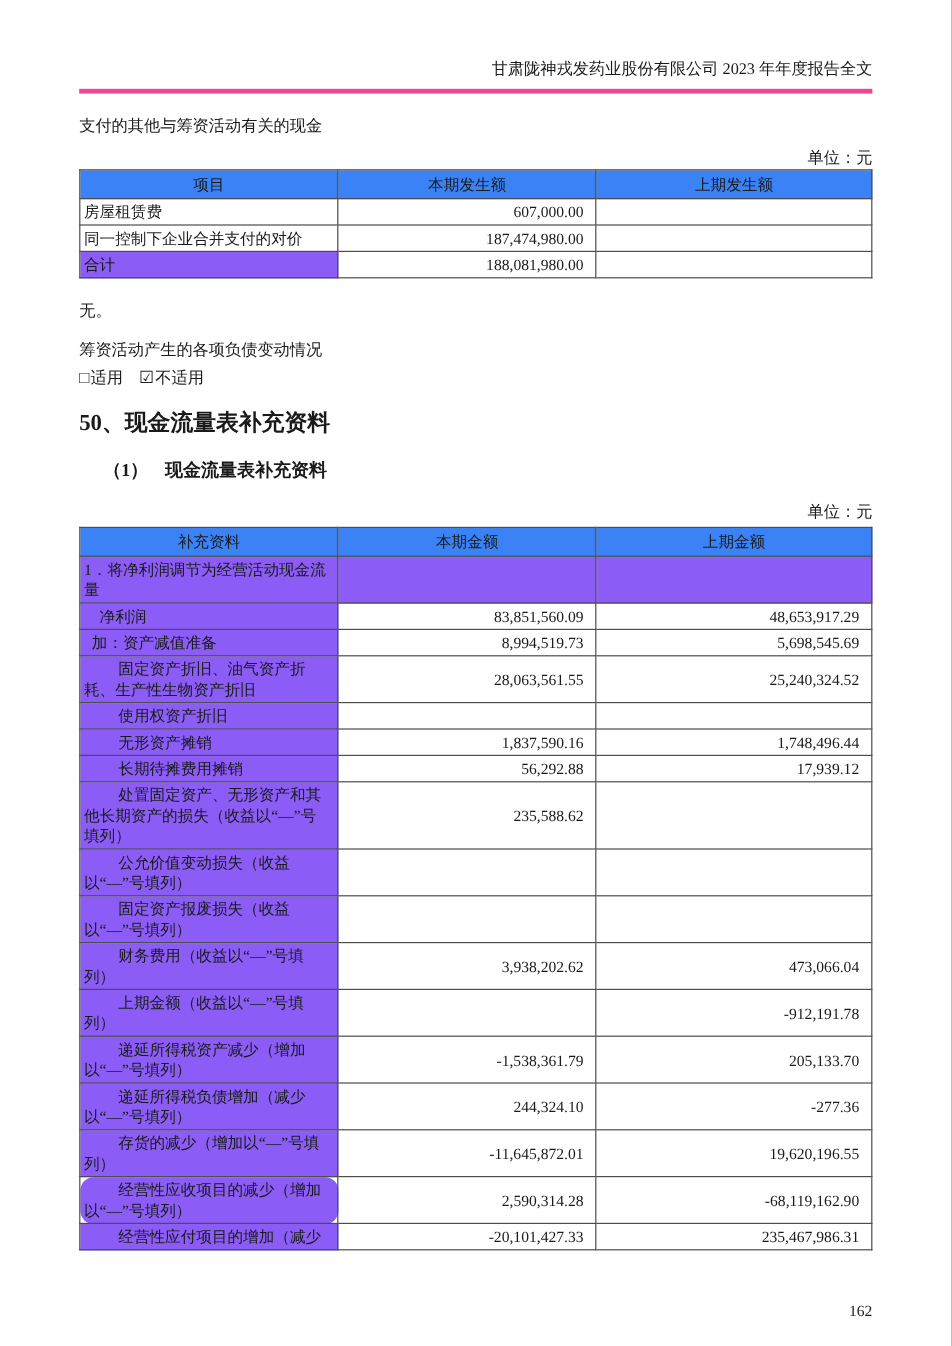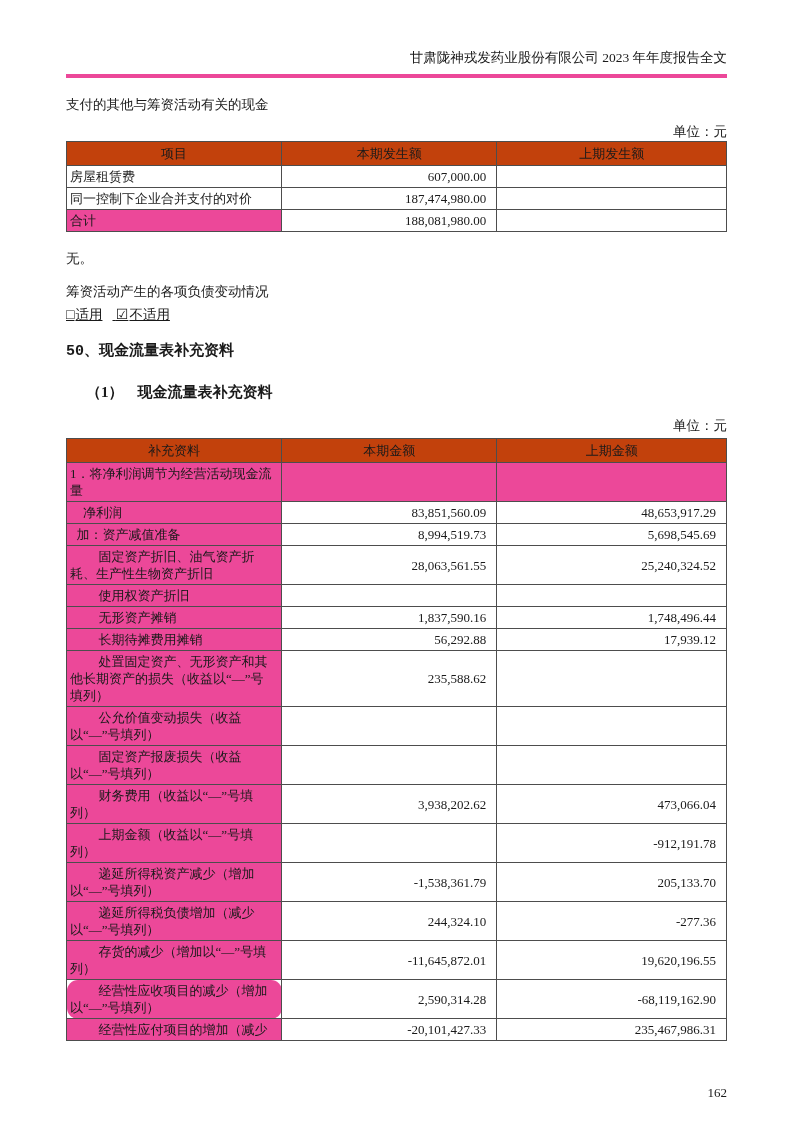--- a/index.html
+++ b/index.html
@@ -12,40 +12,40 @@
     margin:0 66px; padding-top:50px; padding-bottom:9px;
     border-bottom:4px solid #ec4899; text-align:right;
     font-size:13.5px; line-height:15px;
   }
   .content{ margin:0 66px; }
   .body-text{ font-size:13.5px; line-height:15px; }
   .mt19{ margin-top:19px; } .mt13{ margin-top:13px; } .mt12{ margin-top:12px; }
   .mt18{ margin-top:18px; } .mt8{ margin-top:8px; } .mt21{ margin-top:21px; }
   .mt24{ margin-top:24px; } .mt5{ margin-top:5px; }
   .unit-line{ font-size:13.5px; line-height:14px; text-align:right; }
-  .checkbox-line{ font-size:13.5px; line-height:15px;text-decoration:underline; }
+  .checkbox-line{ font-size:13.5px; line-height:15px; }
   .checkbox-line .option{ margin-right:10px; cursor:default; }
   .checkbox-line .box{ font-size:14px; margin-right:1px; }
-  h2.sec{ font-size:15px; line-height:17px; font-weight:bold;font-family:Liberation Mono, monospace; }
+  h2.sec{ font-size:19px; line-height:17px; font-weight:bold; }
   h3.sec{ font-size:15px; line-height:17px; font-weight:bold; }
   h3.sec .num{ margin-right:14px; }
   table.rpt{
     width:100%; border-collapse:collapse; table-layout:fixed;
     font-size:13px; line-height:17px;
   }
   table.rpt td, table.rpt th{
     border:1px solid #4d4d4d; vertical-align:middle;
     padding:2px 6px 2px 3px; word-break:break-all;
   }
   table.rpt th{
-    background:#c2410c; font-weight:normal; text-align:center;
+    background:#3b82f6; font-weight:normal; text-align:center;
     padding:3px 4px;
   }
   table.rpt td.num{ text-align:right; padding:2px 10px 2px 4px; font-variant-numeric:tabular-nums; }
-  table.rpt td.shade{ background:#ec4899;margin-left:48px; }
+  table.rpt td.shade{ background:#8b5cf6;margin-left:48px; }
   .c1{ width:32.6%; } .c2{ width:32.6%; } .c3{ width:34.8%; }
   .page-number{
     position:absolute; top:1086px; right:66px;
     font-size:13px; line-height:14px;
   }
 </style>
 </head>
 <body>
 
 <div class="page">

